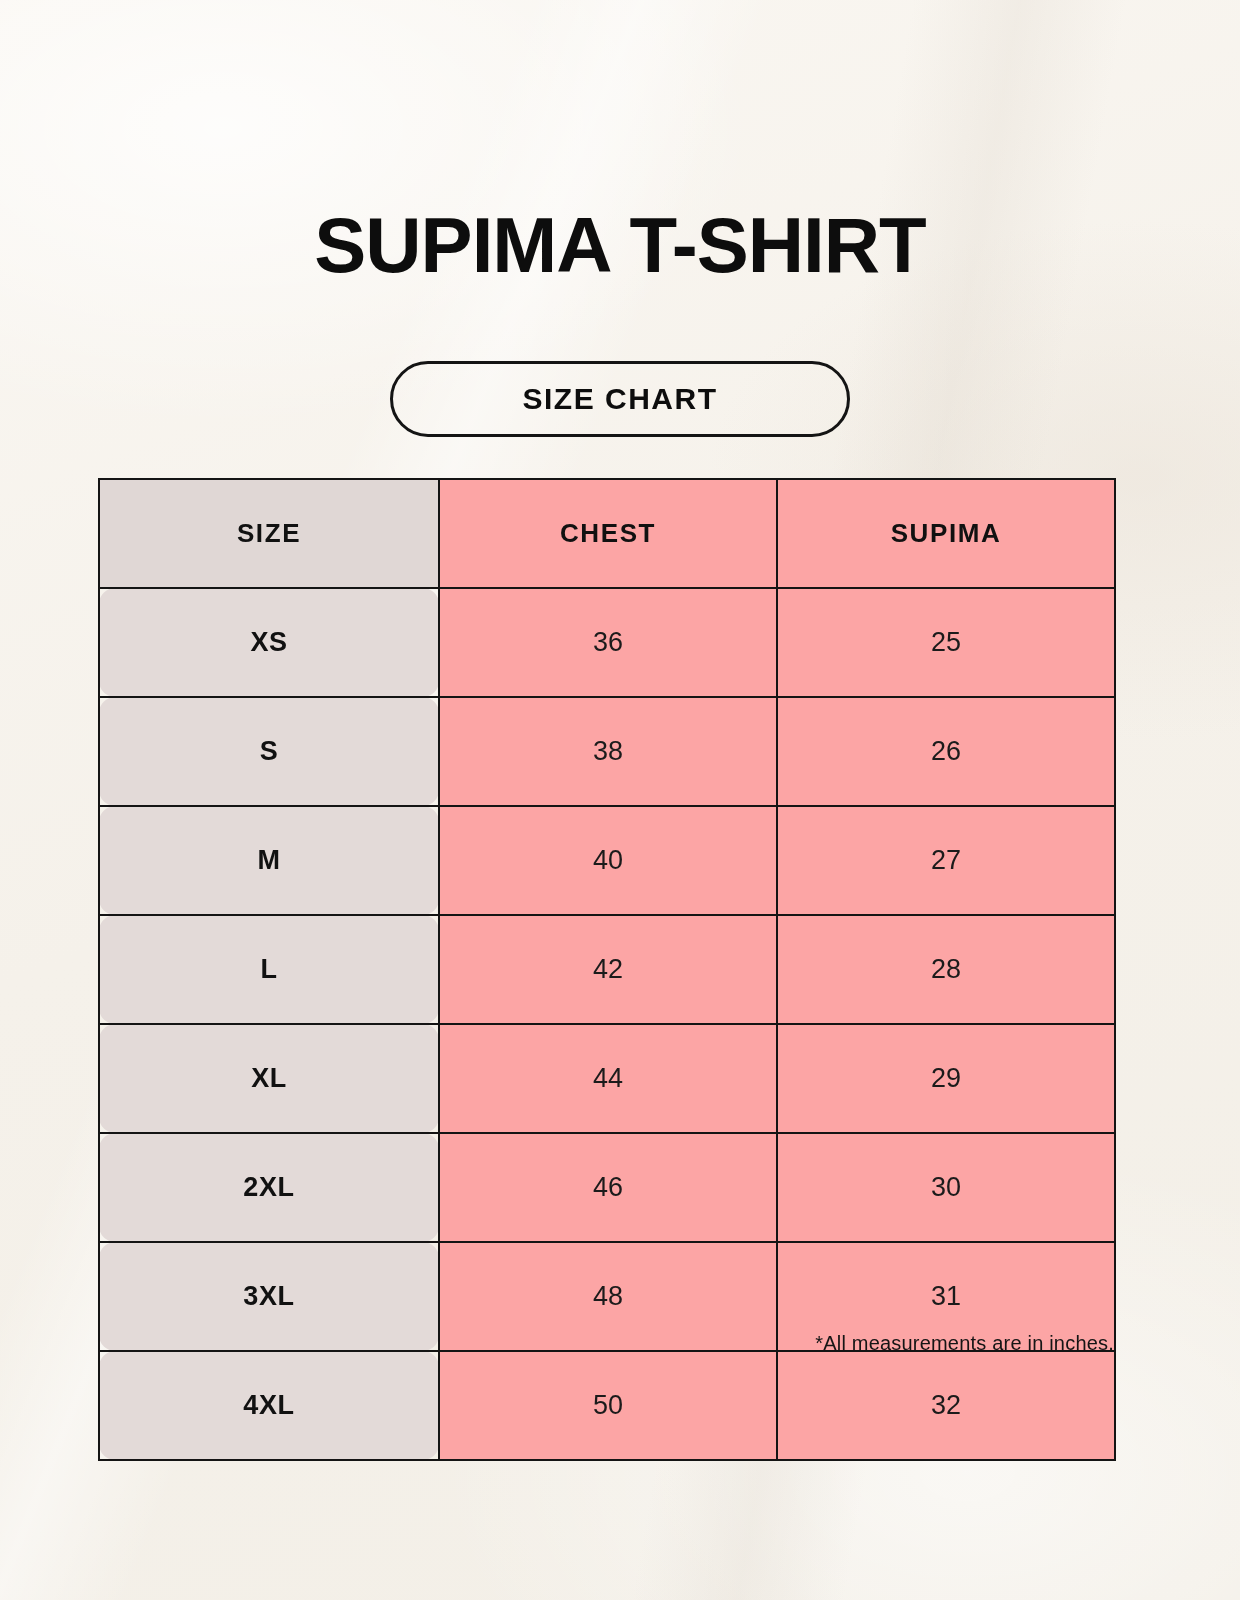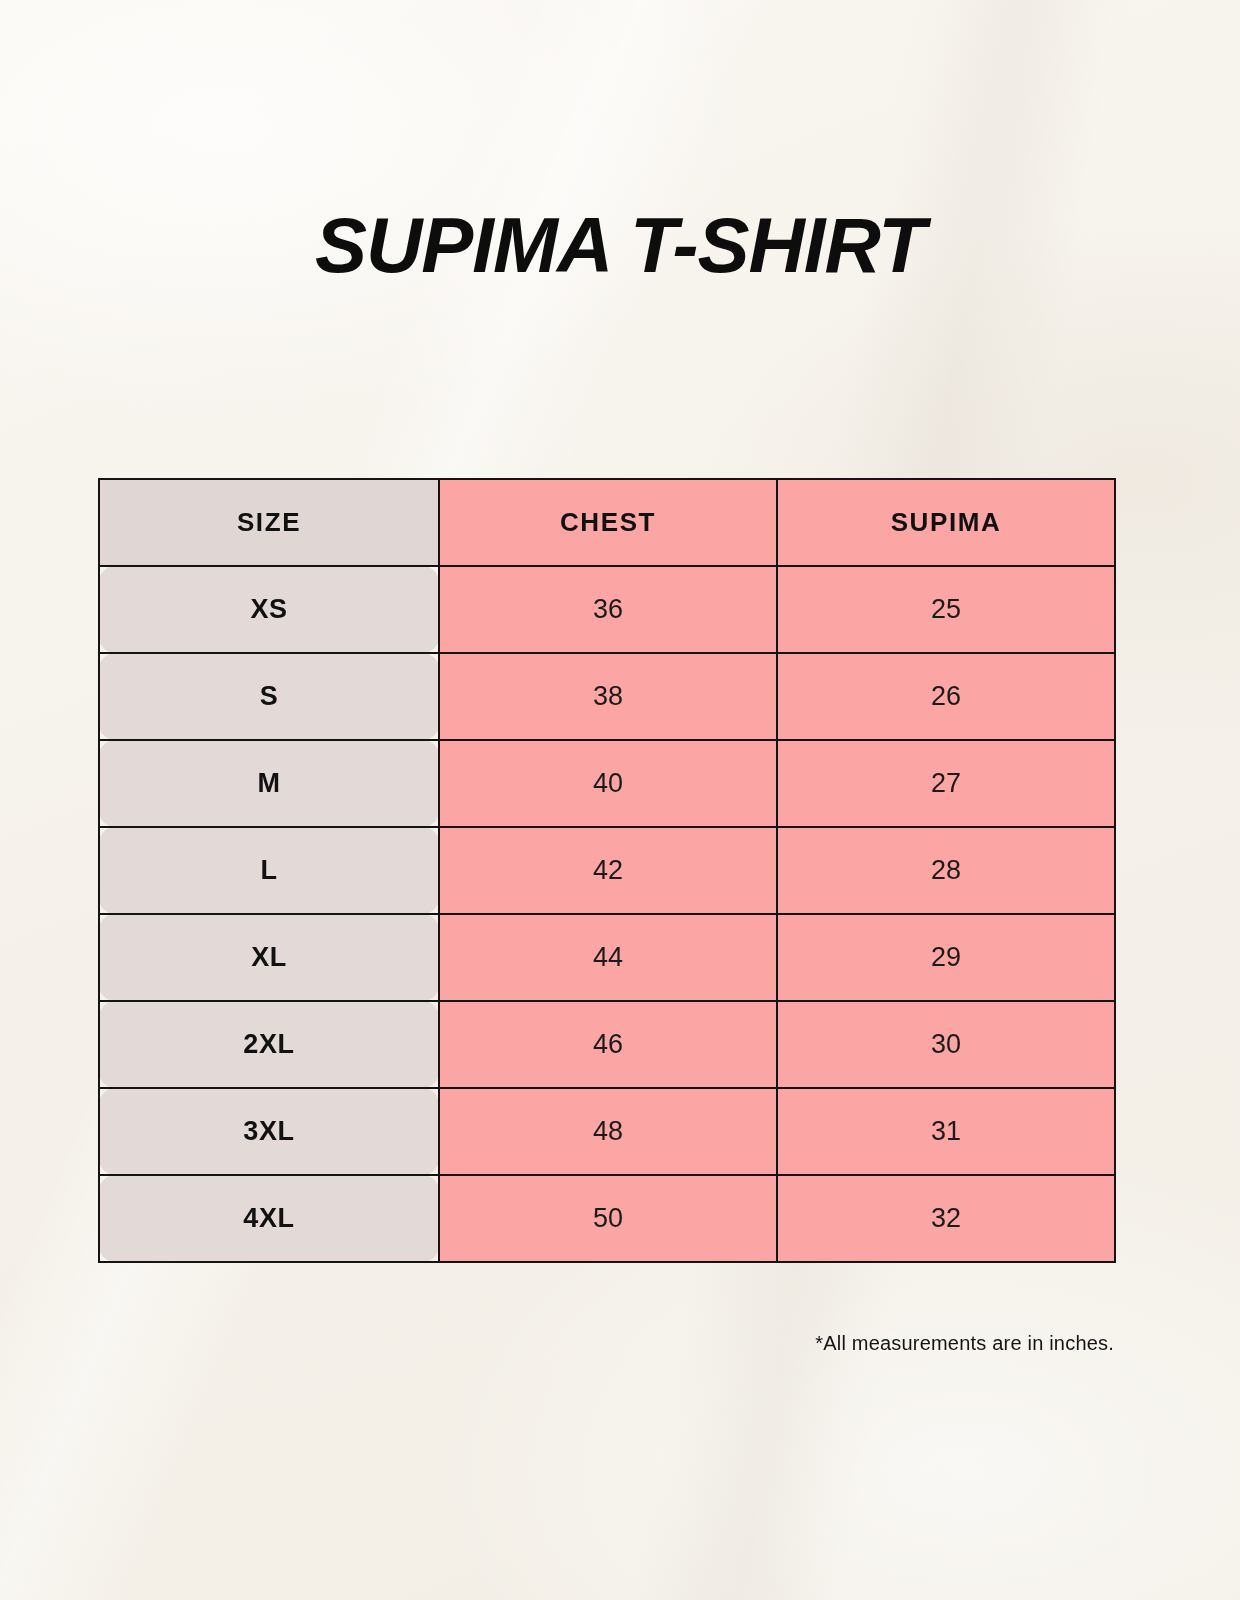--- a/index.html
+++ b/index.html
@@ -43,21 +43,20 @@
     position: absolute;
     top: 206px;
     left: 0;
     width: 1240px;
     text-align: center;
     font-size: 78px;
     line-height: 1;
     font-weight: 700;
     letter-spacing: -1px;
     color: #0d0d0d;
-    font-style: italic;
   }
   .badge {
     position: absolute;
     top: 361px;
     left: 50%;
     transform: translateX(-50%);
     width: 460px;
     height: 76px;
     border: 3px solid #141414;
     border-radius: 38px;
@@ -86,21 +85,21 @@
   }
   table.size-table col.c-size { width: 340px; }
   table.size-table col.c-chest { width: 338px; }
   table.size-table col.c-length { width: 338px; }
   table.size-table th,
   table.size-table td {
     border: 2px solid #141414;
     height: 85px;
     text-align: center;
     vertical-align: middle;
-    padding: 0;
+    padding: 11px;
   }
   thead th {
     font-size: 26px;
     font-weight: 700;
     letter-spacing: 1.6px;
   }
   th.head-size { background: #e0d7d5; }
   th.head-chest, th.head-length { background: #fca5a5; }
   td.cell-size {
     background: #e3dad8;
@@ -127,20 +126,23 @@
   }
 </style>
 </head>
 <body>
 
 <div class="page">
   <div class="bg-wash"></div>
 
   <div class="title">SUPIMA T-SHIRT</div>
 
+  <div class="badge">
+    <span class="badge-label">SIZE CHART</span>
+  </div>
 
   <div class="table-wrap">
     <table class="size-table">
       <colgroup>
         <col class="c-size">
         <col class="c-chest">
         <col class="c-length">
       </colgroup>
       <thead>
         <tr>

